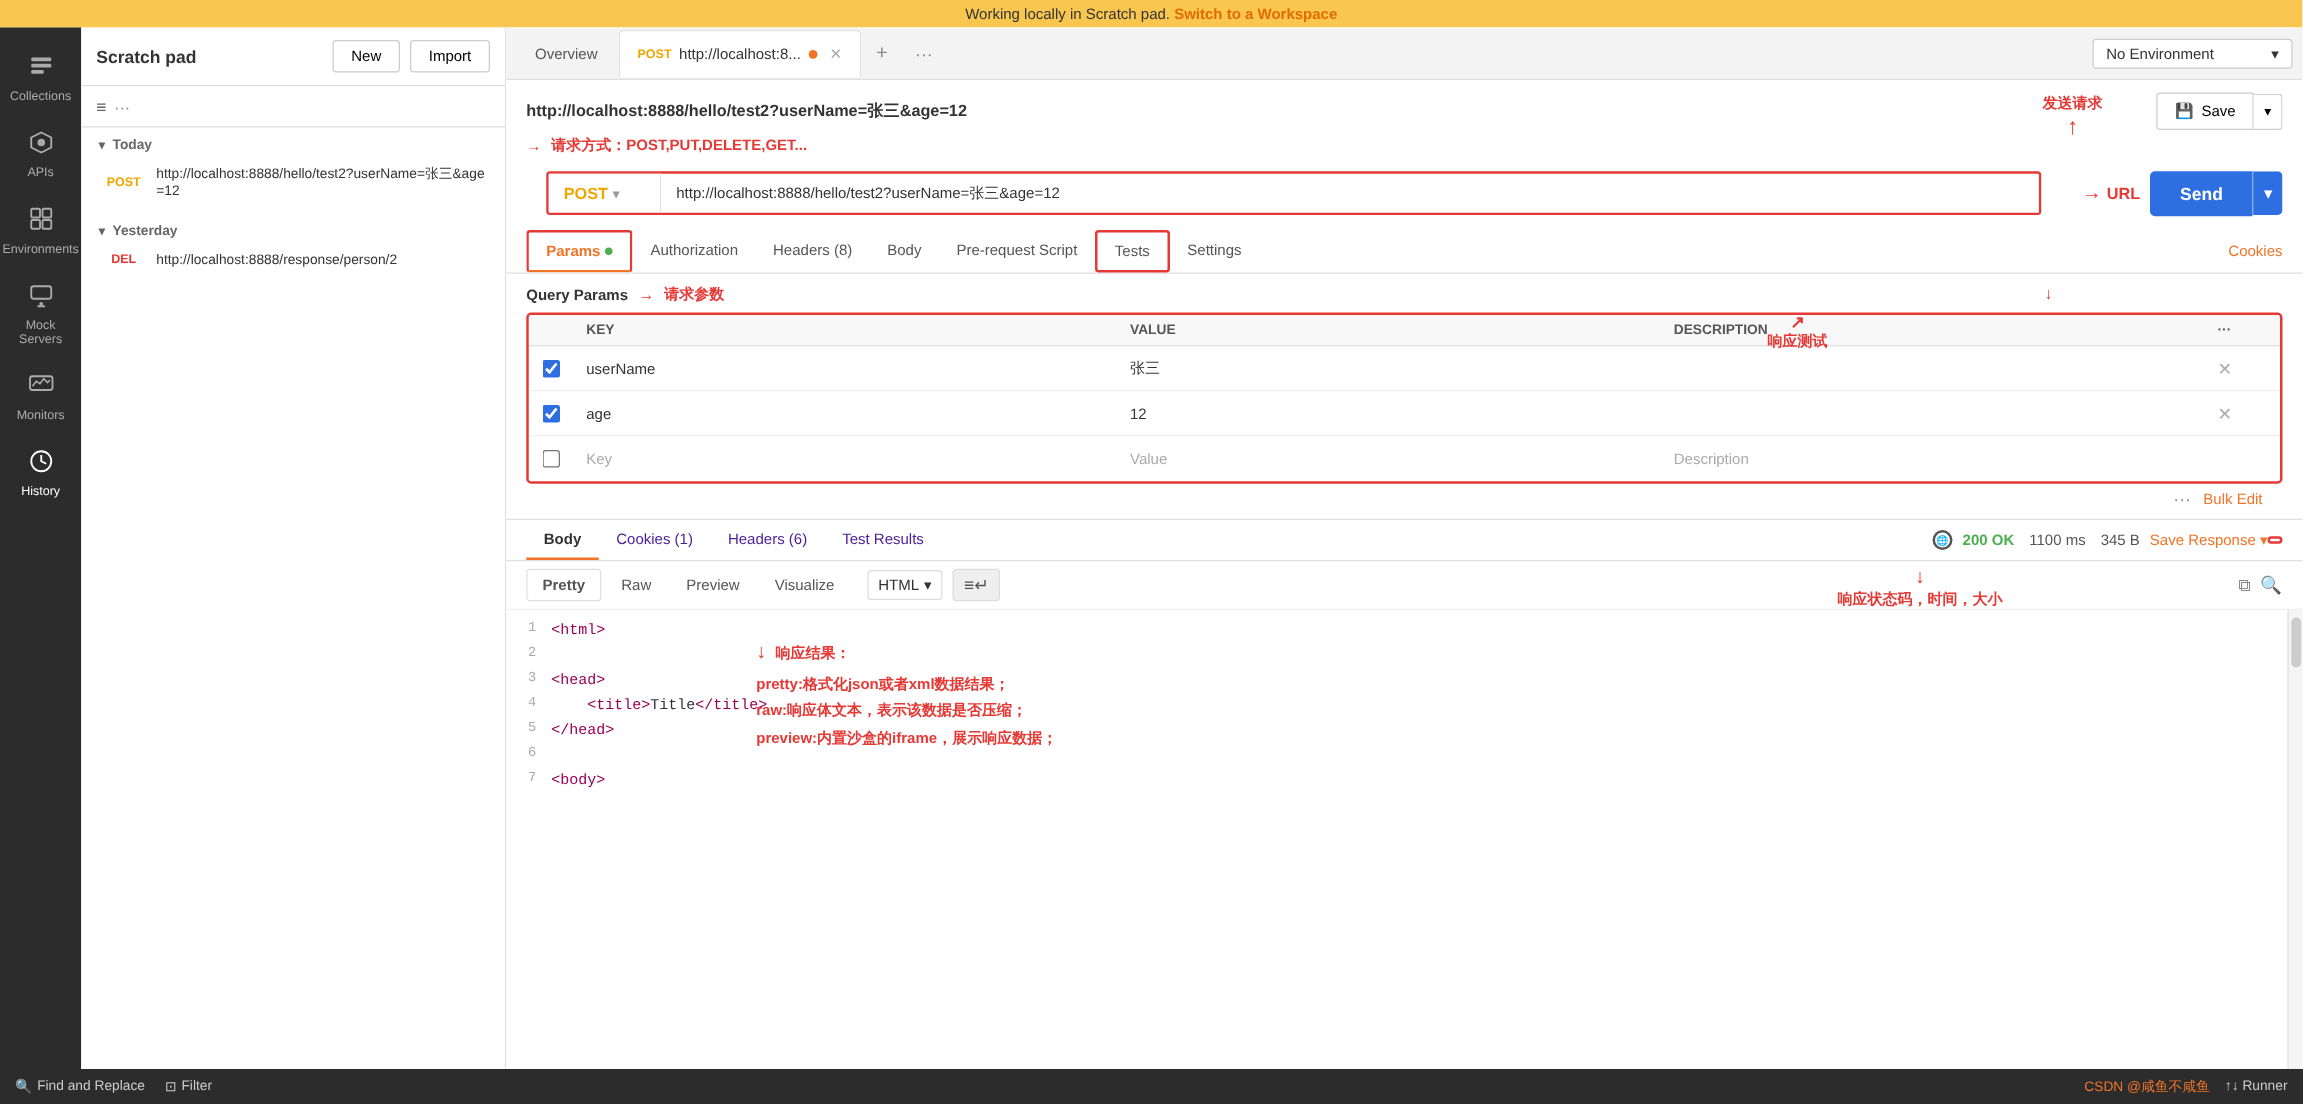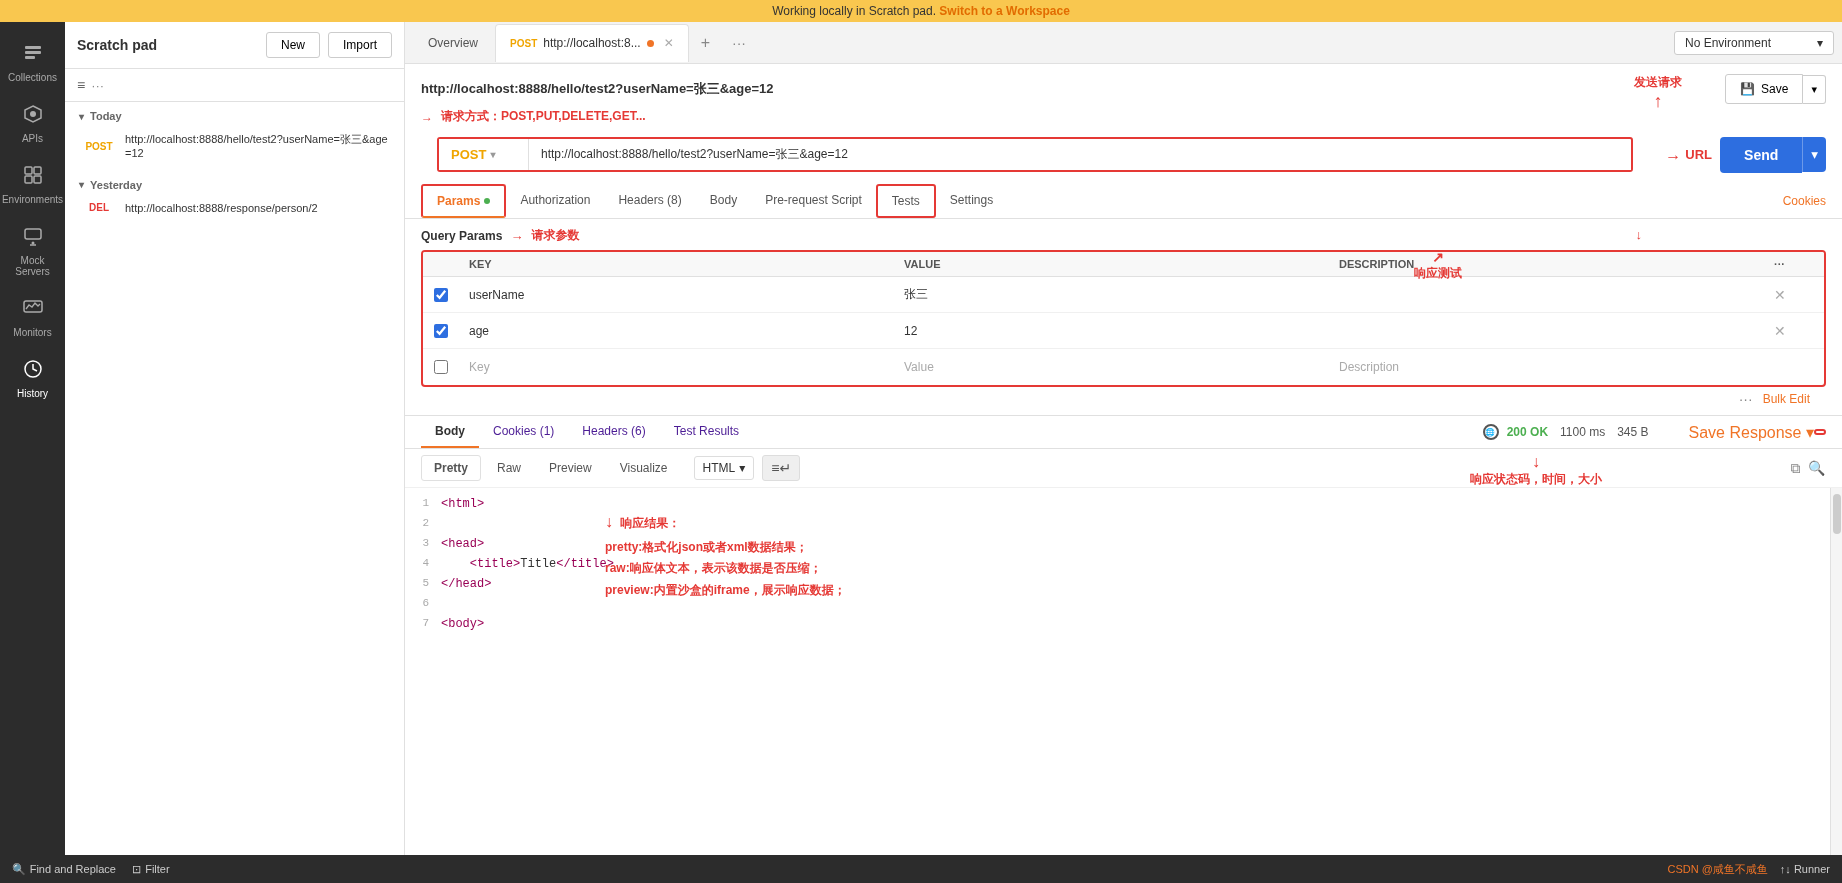--- a/index.html
+++ b/index.html
@@ -362,21 +362,21 @@
     .resp-status {
       display: flex;
       align-items: center;
       gap: 12px;
       font-size: 12px;
       padding: 0 8px;
     }
     .status-ok { color: #4caf50; font-weight: 700; }
     .status-time { color: #555; }
     .status-size { color: #555; }
-    .save-response-btn { color: #f07427; font-size: 16px; cursor: pointer; background: none; border: none; margin-left: 32px; }
+    .save-response-btn { color: #f07427; font-size: 12px; cursor: pointer; background: none; border: none; }
 
     
     .response-format-row {
       display: flex;
       align-items: center;
       gap: 4px;
       padding: 6px 16px;
       border-bottom: 1px solid #f0f0f0;
     }
     .format-tab {

